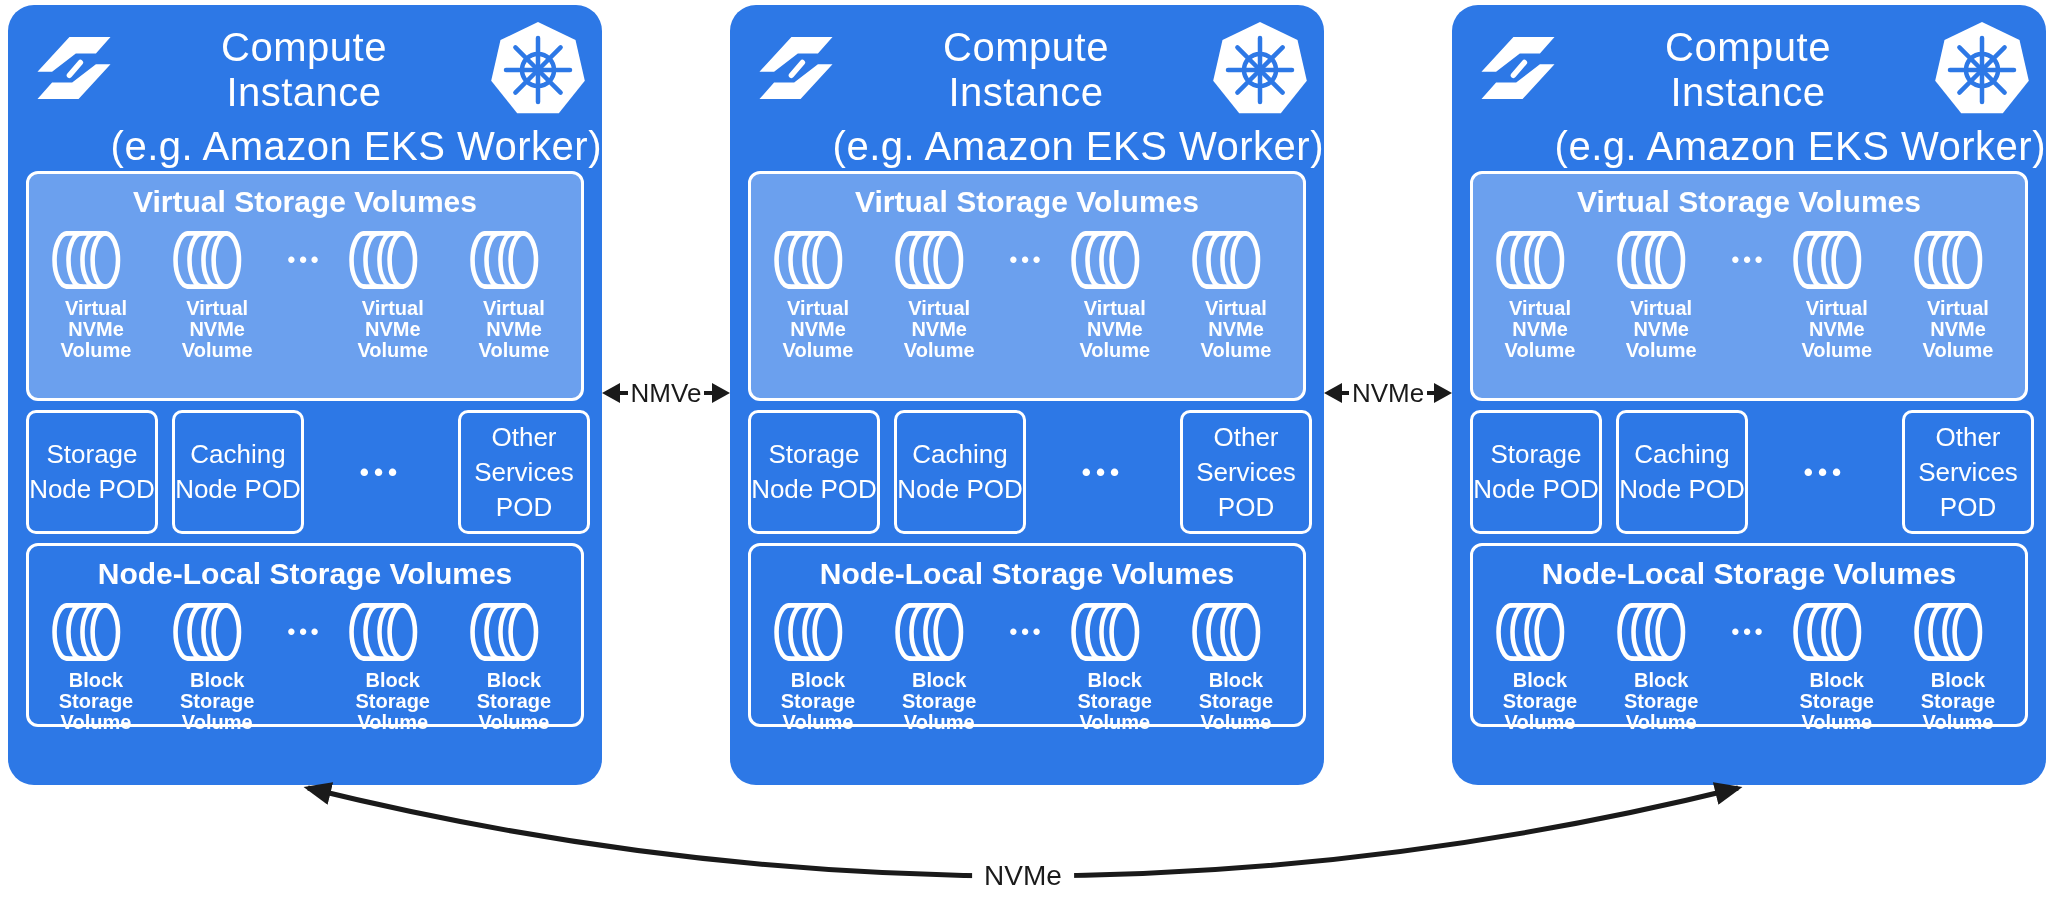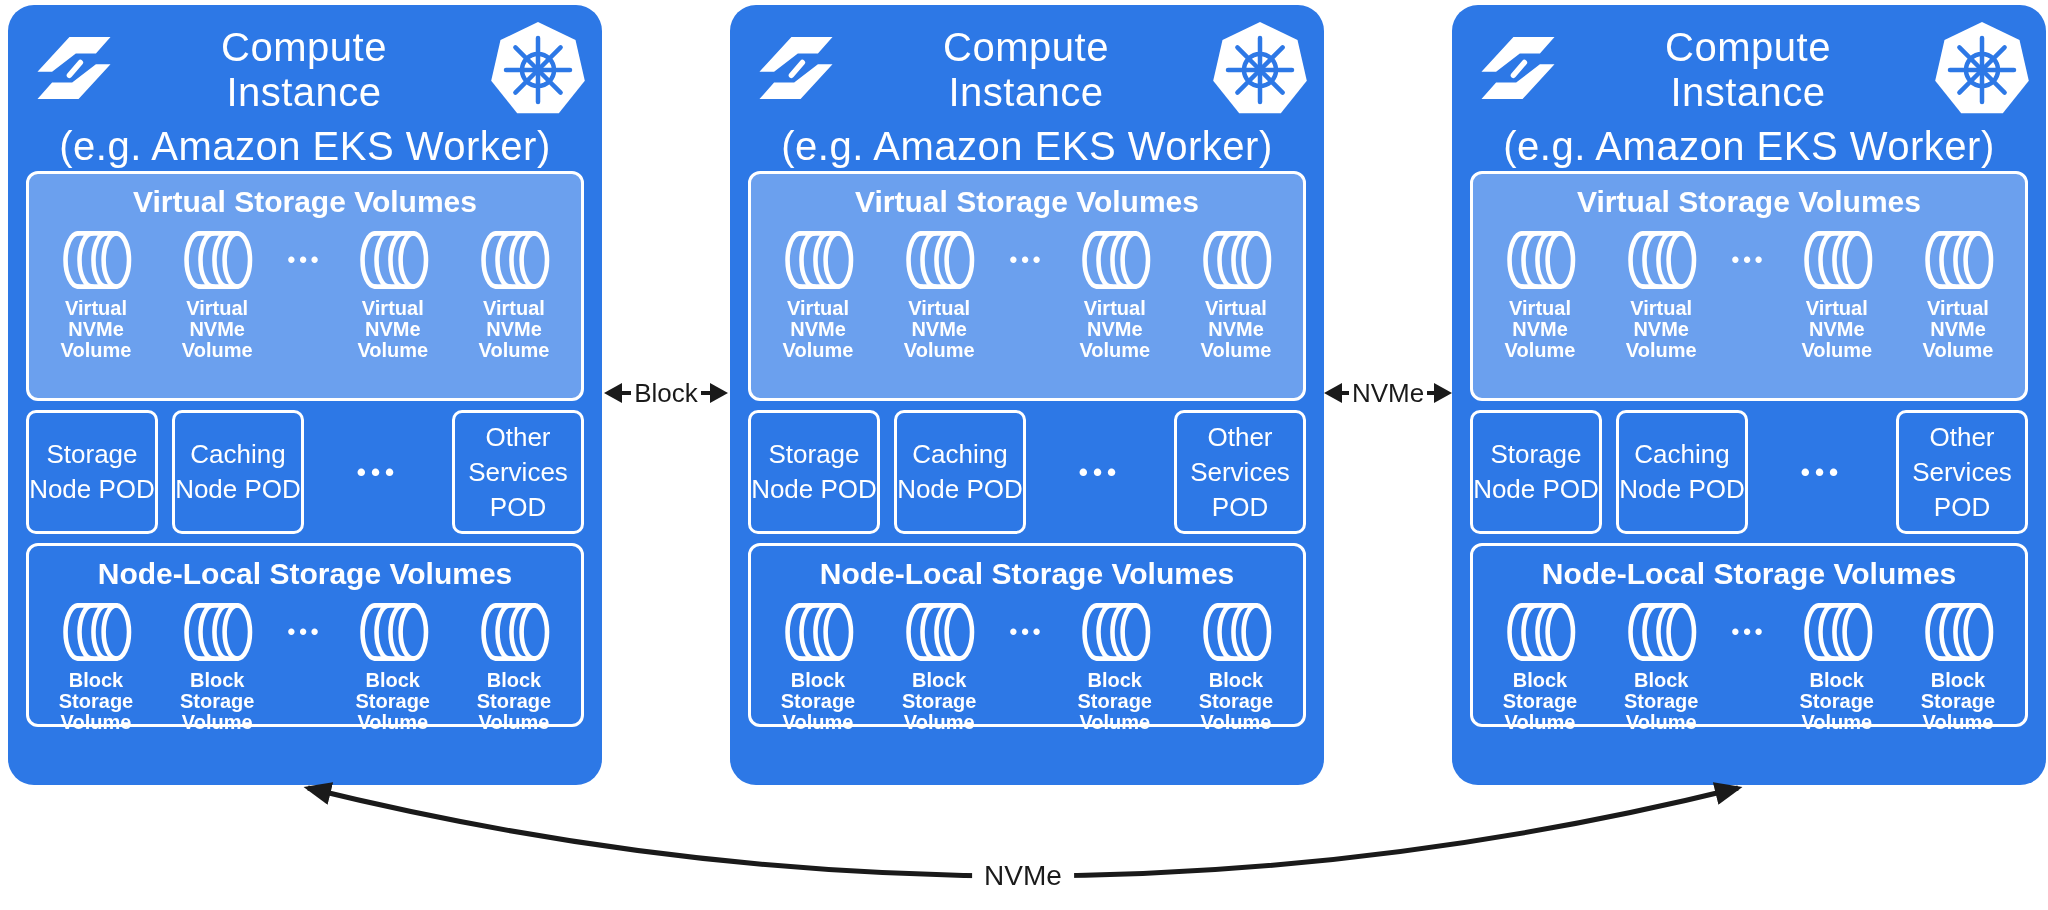--- a/index.html
+++ b/index.html
@@ -8,35 +8,35 @@
 
   
   .node-box{position:absolute;top:5px;width:594px;height:780px;background:#2d78e6;
             border-radius:26px;}
   .node-box.n0{left:8px;} .node-box.n1{left:730px;} .node-box.n2{left:1452px;}
 
   .hdr{display:flex;align-items:center;padding:14px 14px 0 20px;height:102px;gap:42px;}
   .hdr .logo{flex:0 0 auto;}
   .hdr .title{flex:1 1 auto;text-align:center;font-size:40px;letter-spacing:.5px;}
   .hdr .k8s{flex:0 0 auto;}
-  .sub{text-align:center;font-size:40px;line-height:46px;margin-top:2px;letter-spacing:.5px;}
+  .sub{text-align:right;font-size:40px;line-height:46px;margin-top:2px;letter-spacing:.5px;}
 
   .panel{position:absolute;left:18px;right:18px;border:3px solid #ffffff;border-radius:12px;
          display:flex;flex-direction:column;box-sizing:border-box;}
   .panel.virtual{top:166px;height:230px;background:#6ba0ee;}
   .panel.nodelocal{top:538px;height:184px;background:transparent;}
   .panel-heading{margin-top:11px;text-align:center;font-weight:bold;font-size:30px;}
   .vol-row{display:flex;justify-content:space-between;align-items:flex-start;
            padding:0 16px;margin-top:8px;}
-  .vol{width:102px;display:flex;flex-direction:column;align-items:center;}
+  .vol{width:102px;display:flex;flex-direction:column;}
   .vol-label{margin-top:5px;font-weight:bold;font-size:20px;line-height:21px;text-align:center;}
   .dots{height:66px;display:flex;align-items:center;font-size:22px;font-weight:bold;
         letter-spacing:4px;}
 
-  .pods-row{position:absolute;top:405px;left:18px;right:18px;height:124px;display:flex;justify-content:space-between;}
+  .pods-row{position:absolute;top:405px;left:18px;right:12px;height:124px;display:flex;justify-content:space-between;}
   .pod{width:132px;border:3px solid #ffffff;border-radius:10px;box-sizing:border-box;
        display:flex;align-items:center;justify-content:center;text-align:center;
        font-size:26px;line-height:35px;}
   .pod + .pod{margin-left:14px;}
   .pods-spacer{flex:1 1 auto;display:flex;align-items:center;justify-content:center;
                font-size:26px;font-weight:bold;letter-spacing:5px;}
 
   
   .hconn{position:absolute;top:372px;width:128px;height:42px;display:flex;
          align-items:center;justify-content:center;color:#1a1a1a;}
@@ -338,21 +338,21 @@
             </svg>
           <div class="vol-label">Block Storage Volume</div>
           </div>
       </div>
     </div>
   </div>
 
   <div class="hconn c1">
     <span class="tri-l"></span>
     <span class="cline"></span>
-    <span class="hconn-label">Block</span>
+    <span class="hconn-label">NMVe</span>
     <span class="cline"></span>
     <span class="tri-r"></span>
   </div>
   <div class="hconn c2">
     <span class="tri-l"></span>
     <span class="cline"></span>
     <span class="hconn-label">NVMe</span>
     <span class="cline"></span>
     <span class="tri-r"></span>
   </div>

